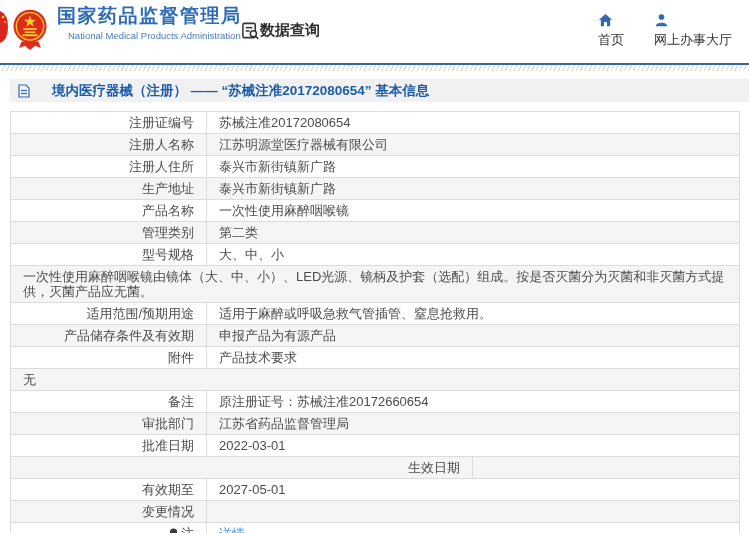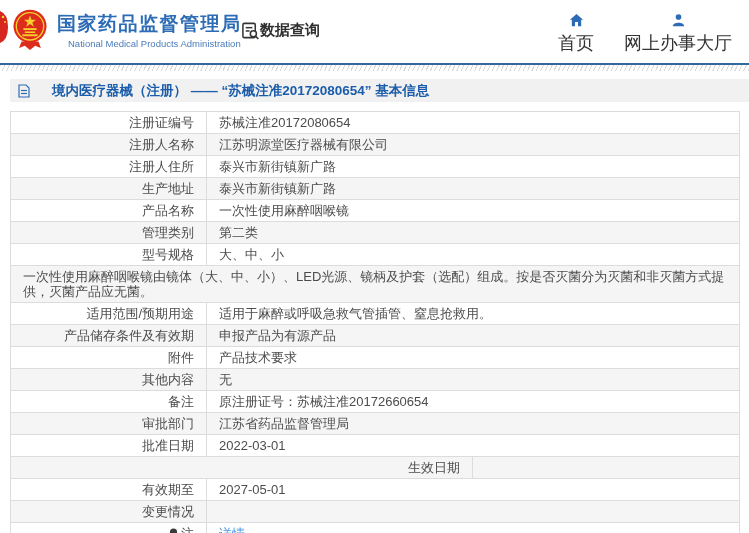--- a/index.html
+++ b/index.html
@@ -8,28 +8,28 @@
     width:749px; height:533px;
     font-family:"Liberation Sans","DejaVu Sans",sans-serif;
     color:#4c4c4c;
   }
   .page { position:relative; width:749px; height:533px; overflow:hidden; background:#fff; }
 
   
   .header { position:relative; height:63px; background:#fff; }
   .left-sliver { position:absolute; left:0; top:9px; width:10px; height:36px; }
   .emblem { position:absolute; left:13px; top:8px; }
-  .org-block { position:absolute; left:57px; top:12px; cursor:default; }
+  .org-block { position:absolute; left:57px; top:4px; cursor:default; }
   .org-zh { font-size:19px; font-weight:bold; color:#2d6cb5; letter-spacing:1.5px; line-height:23px; white-space:nowrap; }
   .org-en { font-size:9.5px; color:#4a7cba; margin-top:3px; white-space:nowrap;padding-left:11px; }
   .data-query { position:absolute; left:241px; top:21px; display:flex; align-items:center; gap:0;
     font-size:15px; font-weight:bold; color:#2f2f2f; cursor:pointer; }
   .nav { position:absolute; right:17px; top:13px; display:flex; gap:30px; }
-  .nav-item { display:flex; flex-direction:column; align-items:center; gap:3px;
-    font-size:18px; color:#333; cursor:pointer; }
+  .nav-item { display:flex; flex-direction:column; gap:3px;
+    font-size:13px; color:#333; cursor:pointer; }
 
   .blue-line { height:2px; background:#33689e; }
   .hatch { height:6px;
     background:repeating-linear-gradient(115deg,#d9d9d9 0px,#d9d9d9 1px,#ffffff 1px,#ffffff 4px); }
 
   
   .crumb { margin:8px 0 0 10px; height:23px; background:#f1f1f1;
     display:flex; align-items:center; gap:22px; padding-left:8px; }
   .crumb-title { color:#1b5cab; font-size:13.5px; font-weight:bold; white-space:nowrap; }
 
@@ -166,21 +166,20 @@
     </div>
     <div class="row">
       <div class="cell-label">产品储存条件及有效期</div>
       <div class="cell-value">申报产品为有源产品</div>
     </div>
     <div class="row">
       <div class="cell-label">附件</div>
       <div class="cell-value">产品技术要求</div>
     </div>
     <div class="row">
-      <div class="cell-label">其他内容</div>
       <div class="cell-value">无</div>
     </div>
     <div class="row">
       <div class="cell-label">备注</div>
       <div class="cell-value">原注册证号：苏械注准20172660654</div>
     </div>
     <div class="row">
       <div class="cell-label">审批部门</div>
       <div class="cell-value">江苏省药品监督管理局</div>
     </div>

